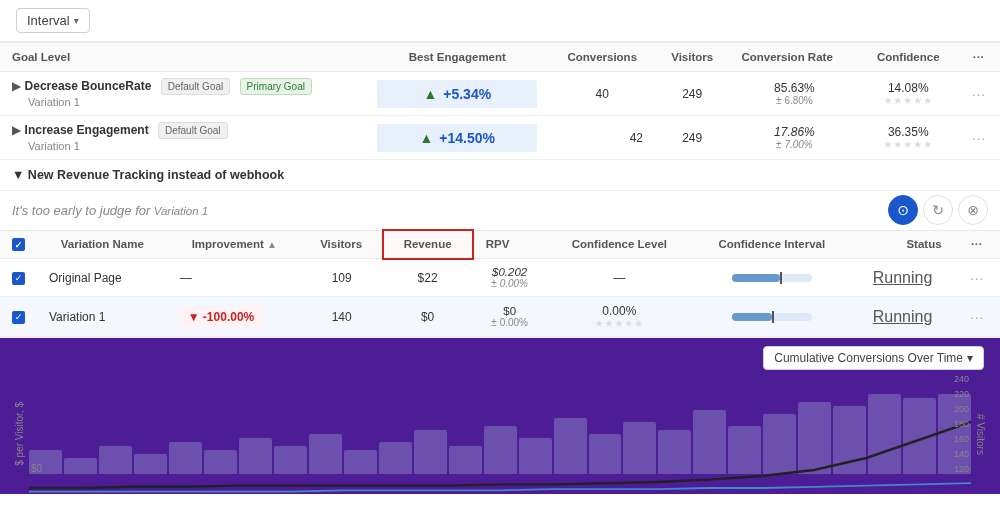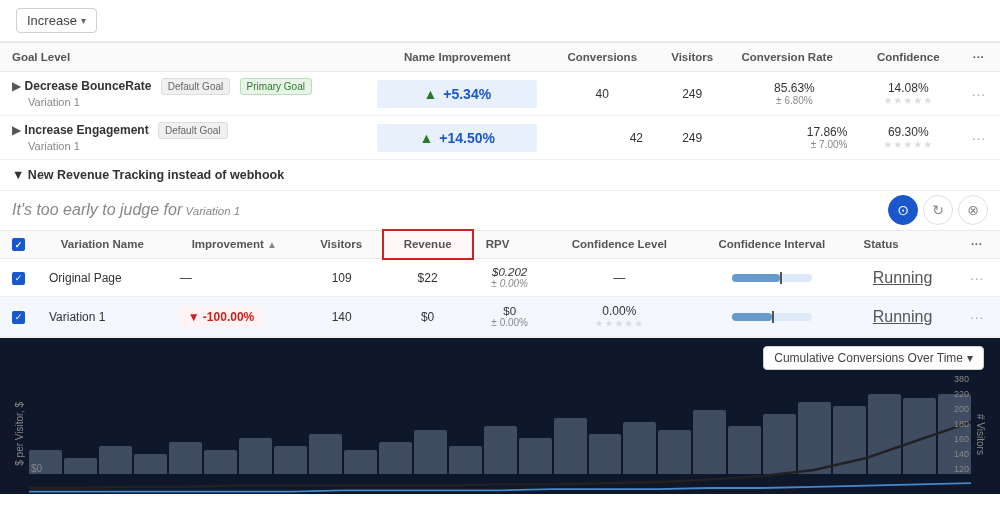--- a/index.html
+++ b/index.html
@@ -244,21 +244,21 @@
       background: #fff;
     }
 
     .toggle-btn.active {
       background: #1a56cc;
       border-color: #1a56cc;
       color: #fff;
     }
 
     .chart-section {
-      background: #0f172a;
+      background: #4c1d95;
       padding: 0;
       border-top: 1px solid #f0f0f0;
     }
 
     .chart-header {
       display: flex;
       justify-content: flex-end;
       padding: 8px 16px 4px;
       align-items: center;
     }
@@ -380,30 +380,30 @@
 
     tr.highlighted-row td {
       background: #f5f7ff;
     }
   </style>
 </head>
 <body>
 
 <div class="top-bar">
   <button class="filters-btn">
-    <span>Increase</span>
+    <span>Interval</span>
     <span class="chevron-down">▾</span>
   </button>
 </div>
 
 <table class="main-table">
   <thead>
     <tr>
       <th class="goal-name-col">Goal Level</th>
-      <th style="min-width:120px; text-align:center;">Name Improvement</th>
+      <th style="min-width:120px; text-align:center;">Best Engagement</th>
       <th style="text-align:center;">Conversions</th>
       <th style="text-align:center;">Visitors</th>
       <th style="text-align:left;">Conversion Rate</th>
       <th style="text-align:center;">Confidence</th>
       <th style="text-align:center;">···</th>
     </tr>
   </thead>
   <tbody>
 
     <tr>
@@ -443,43 +443,43 @@
         <br><span class="variation-label">Variation 1</span>
       </td>
       <td style="text-align:center; padding:4px 12px;">
         <div class="improvement-up">
           <span class="arrow-up">▲</span>
           <span>+14.50%</span>
         </div>
       </td>
       <td style="text-align:right;">42</td>
       <td style="text-align:center;">249</td>
-      <td style="text-align:right;">
+      <td style="text-align:center;font-style:italic;">
         <div>17.86%</div>
         <div style="font-size:10px;color:#888;">± 7.00%</div>
       </td>
       <td style="text-align:center;">
-        <div>69.30%</div>
+        <div>36.35%</div>
         <div class="confidence-stars">★★★★★</div>
       </td>
       <td style="text-align:center;">
         <span class="more-icon">···</span>
       </td>
     </tr>
   </tbody>
 </table>
 
 <div class="section-header">
   <span>▼</span>
   <span>New Revenue Tracking instead of webhook</span>
 </div>
 
 <div style="display:flex; align-items:center; justify-content:space-between; padding: 4px 12px 4px;">
   <div>
-    <span style="font-size:16px; color:#888; font-style:italic;">It's too early to judge for</span>
+    <span style="font-size:13px; color:#888; font-style:italic;">It's too early to judge for</span>
     <span style="font-size:11.5px; color:#888; font-style:italic;"> Variation 1</span>
   </div>
   <div style="display:flex; gap:5px;">
     <div class="toggle-btn active">
       <span style="font-size:14px;color:#fff;">⊙</span>
     </div>
     <div class="toggle-btn">
       <span style="font-size:14px;color:#888;">↻</span>
     </div>
     <div class="toggle-btn">
@@ -502,21 +502,21 @@
           <span class="th-sort">
             <span>Improvement</span>
             <span class="sort-arrow">▲</span>
           </span>
         </th>
         <th style="text-align:center;">Visitors</th>
         <th class="revenue-header" style="text-align:center;">Revenue</th>
         <th style="text-align:left;">RPV</th>
         <th style="text-align:center;">Confidence Level</th>
         <th style="text-align:center; min-width:120px;">Confidence Interval</th>
-        <th style="text-align:left;">Status</th>
+        <th style="text-align:right;">Status</th>
         <th style="text-align:center;">···</th>
       </tr>
     </thead>
     <tbody>
 
       <tr>
         <td class="checkbox-cell">
           <div class="checkbox-blue">✓</div>
         </td>
         <td>
@@ -633,21 +633,21 @@
       <svg class="chart-line-svg" id="chart-svg" viewBox="0 0 900 100" preserveAspectRatio="none">
 
         <polyline points="0,95 50,95 100,94 150,94 200,93 250,93 300,93 350,93 400,93 450,92 500,92 550,91 600,90 650,88 700,85 750,80 800,70 850,55 900,40" fill="none" stroke="#222" stroke-width="2"></polyline>
 
         <polyline points="0,98 50,98 100,98 150,98 200,98 250,98 300,97 350,97 400,97 450,97 500,96 550,96 600,96 650,95 700,95 750,94 800,93 850,92 900,91" fill="none" stroke="#4488cc" stroke-width="1.5"></polyline>
       </svg>
 
       <div class="zero-label">$0</div>
 
       <div class="chart-y-ticks-right" id="y-ticks-right">
-          <div class="y-tick">380</div>
+          <div class="y-tick">240</div>
           <div class="y-tick">220</div>
           <div class="y-tick">200</div>
           <div class="y-tick">180</div>
           <div class="y-tick">160</div>
           <div class="y-tick">140</div>
           <div class="y-tick">120</div>
         </div>
     </div>
     <div class="chart-y-label-right"># Visitors</div>
   </div>

